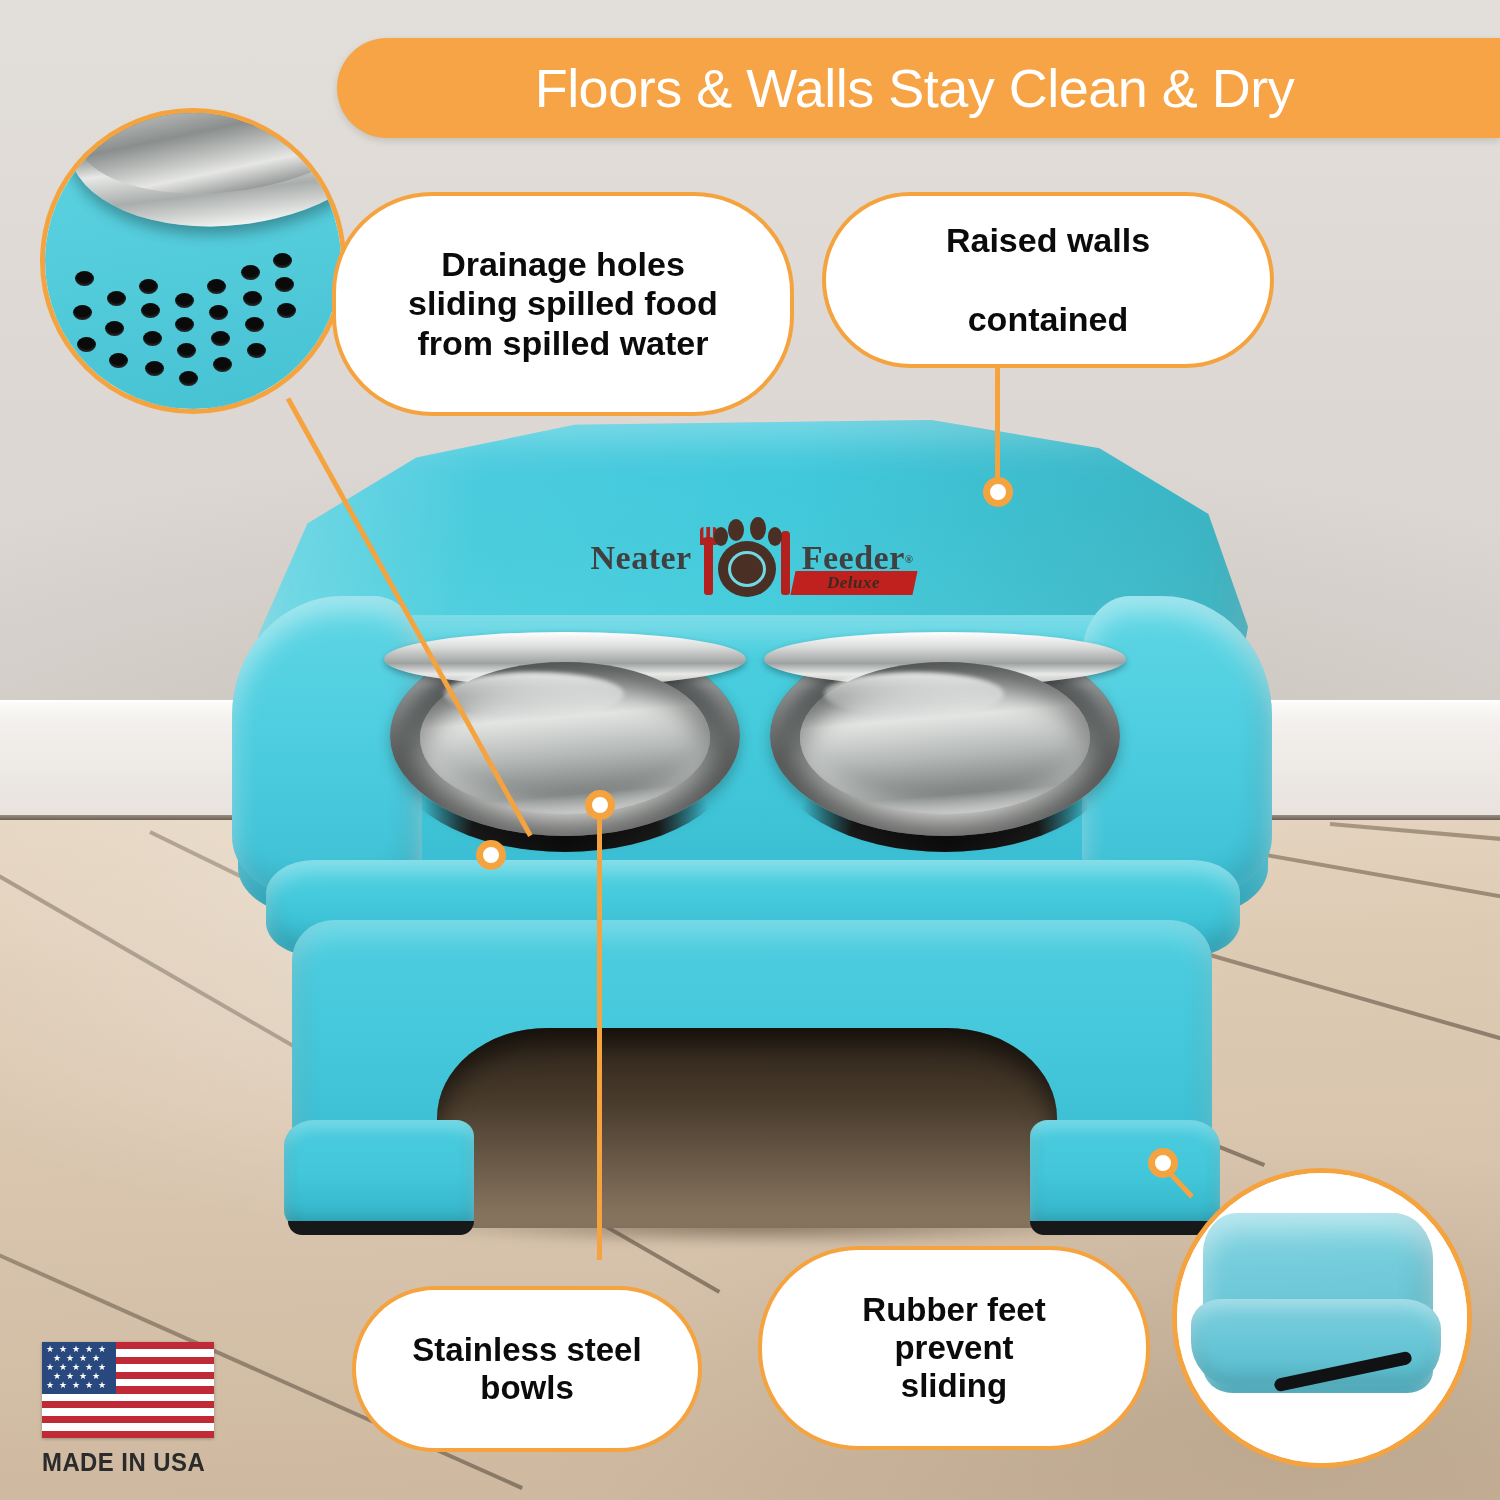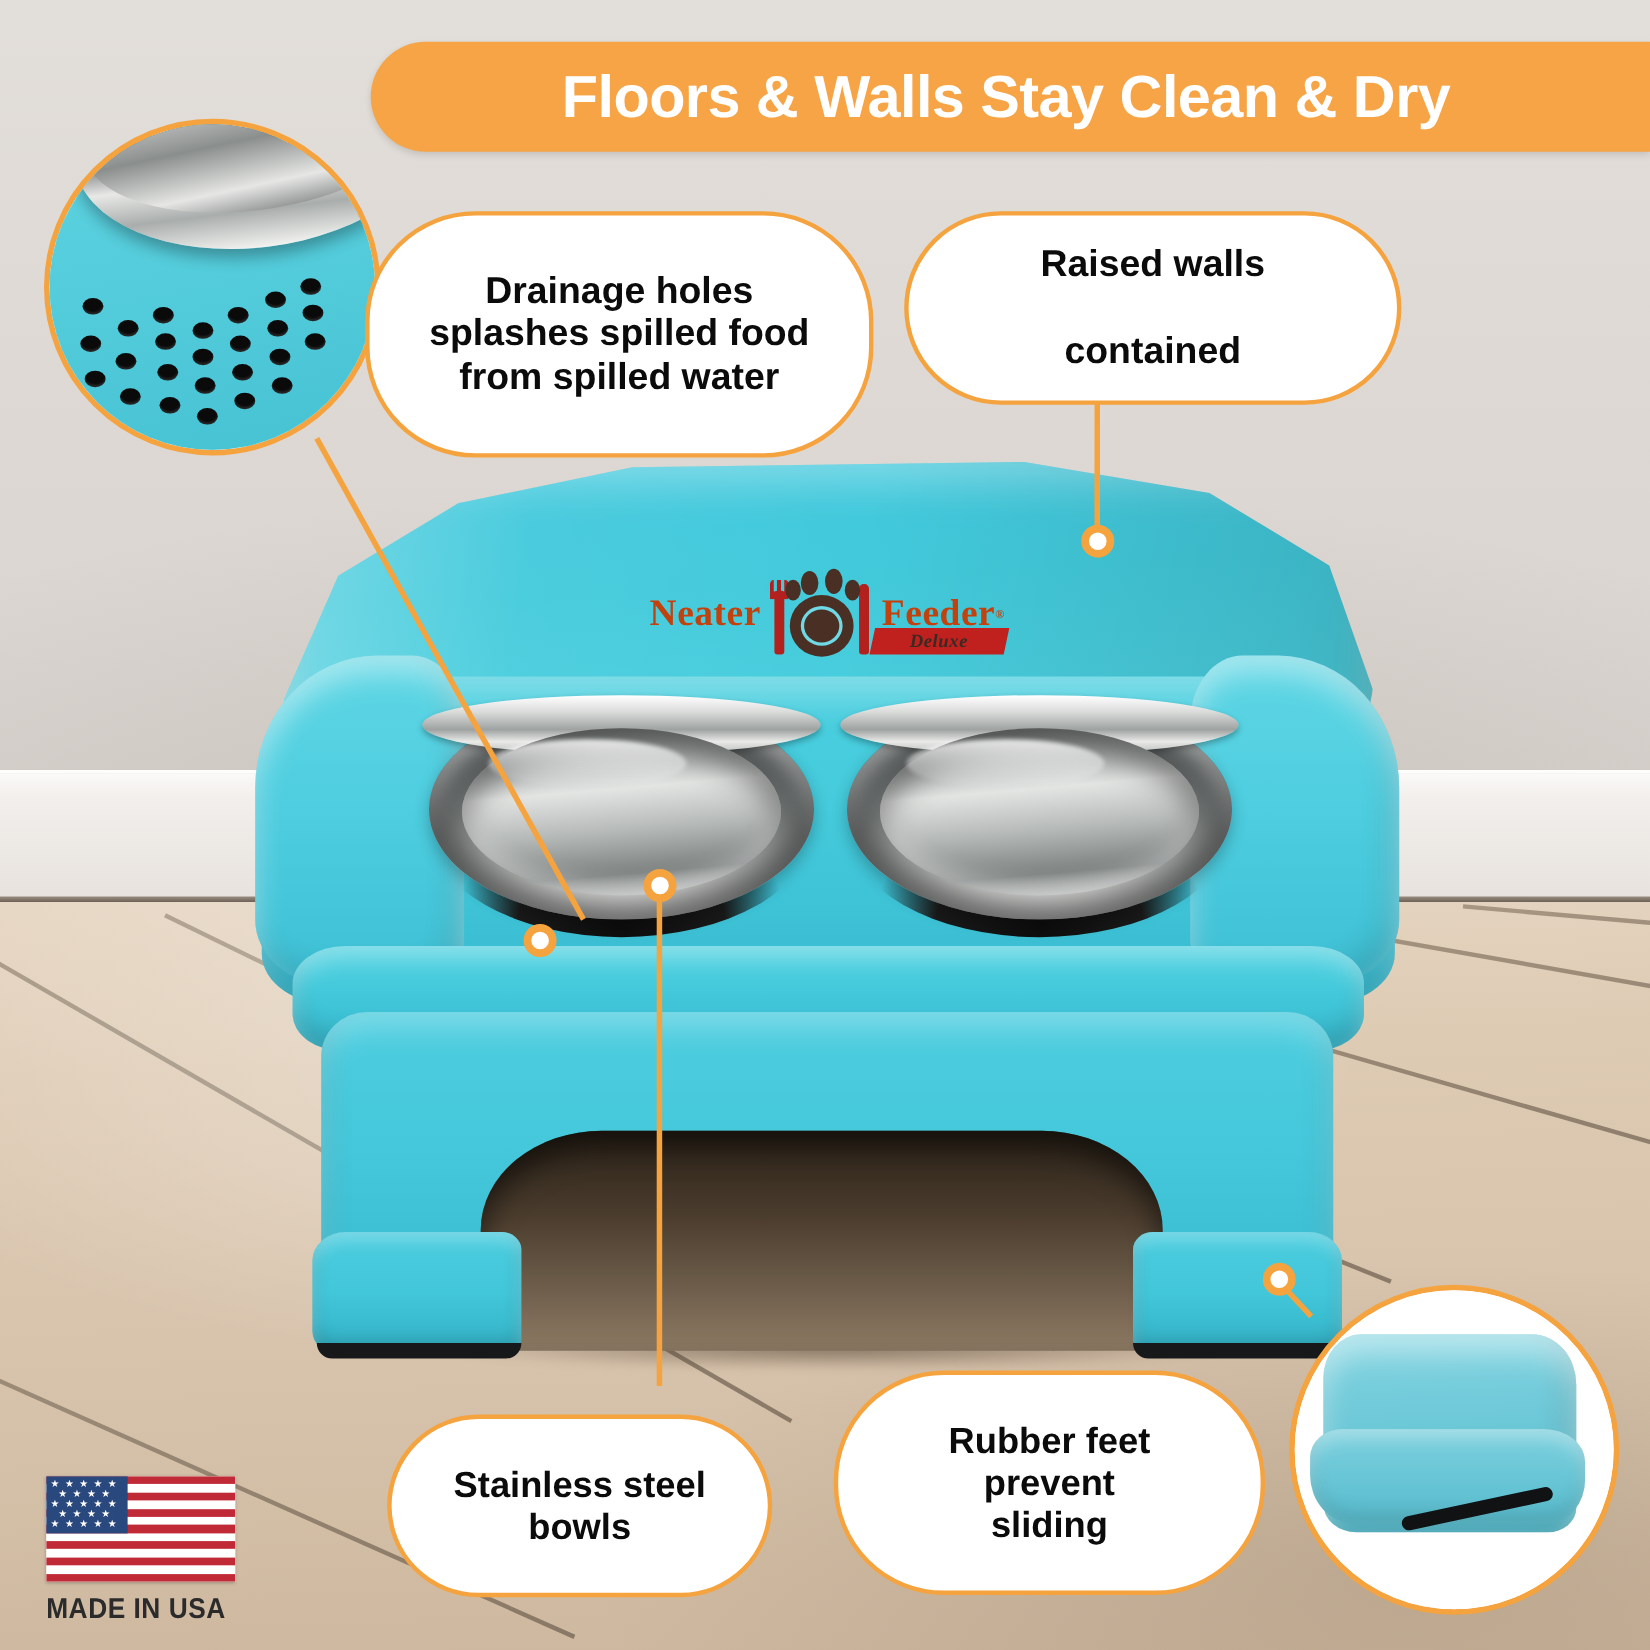--- a/index.html
+++ b/index.html
@@ -145,21 +145,21 @@
     position:absolute; left:54px; top:36px; width:180px; height:44px; border-radius:50%;
     background:linear-gradient(180deg, rgba(255,255,255,.85), rgba(255,255,255,0));
     filter:blur(2px);
   }
 
   
   .logo{ position:absolute; left:350px; top:95px; width:340px; height:86px;
          display:flex; align-items:center; justify-content:center; gap:10px; }
   .logo-word{
     font-family:"Liberation Serif", serif; font-weight:700; font-size:34px;
-    color:#c2410c; letter-spacing:.5px; line-height:1;
+    color:#404040; letter-spacing:.5px; line-height:1;
   }
   .logo-mark{ position:relative; width:90px; height:78px; }
   .paw-pad{ position:absolute; background:#4a3024; border-radius:50%; }
   .plate-out{
     position:absolute; left:16px; top:22px; width:58px; height:56px; border-radius:50%;
     background:#4a3024;
   }
   .plate-in{
     position:absolute; left:22px; top:28px; width:46px; height:44px; border-radius:50%;
     background:#6fd9e6; border:4px solid #4a3024;
@@ -189,21 +189,21 @@
 
   
   .banner{
     position:absolute; left:337px; top:38px; width:1163px; height:100px;
     background:#f6a445;
     border-radius:50px 0 0 50px;
     display:flex; align-items:center; justify-content:center;
     box-shadow:0 3px 7px rgba(0,0,0,.12);
   }
   .banner-text{
-    font-size:54px; font-weight:700; color:#ffffff; letter-spacing:-.5px;
+    font-size:54px; font-weight:400; color:#ffffff; letter-spacing:-.5px;
     white-space:nowrap; padding-right:8px;
   }
 
   
   .callout{
     position:absolute; background:#ffffff; border:4px solid #f5a33f;
     border-radius:100px; display:flex; align-items:center; justify-content:center;
     text-align:center; z-index:6;
   }
   .callout-text{
@@ -409,21 +409,21 @@
   <div class="inset" id="inset-feet">
     <span class="feet-white"></span>
     <span class="feet-block"></span>
     <span class="feet-lip"></span>
     <span class="feet-rubber"></span>
   </div>
 
   <div class="callout" id="callout-drainage">
     <span class="callout-text">
       <span>Drainage holes</span><br>
-      <span>splashes spilled food</span><br>
+      <span>sliding spilled food</span><br>
       <span>from spilled water</span>
     </span>
   </div>
 
   <div class="callout" id="callout-walls">
     <span class="callout-text">
       <span>Raised walls</span><br>
       <br>
       <span>contained</span>
     </span>

